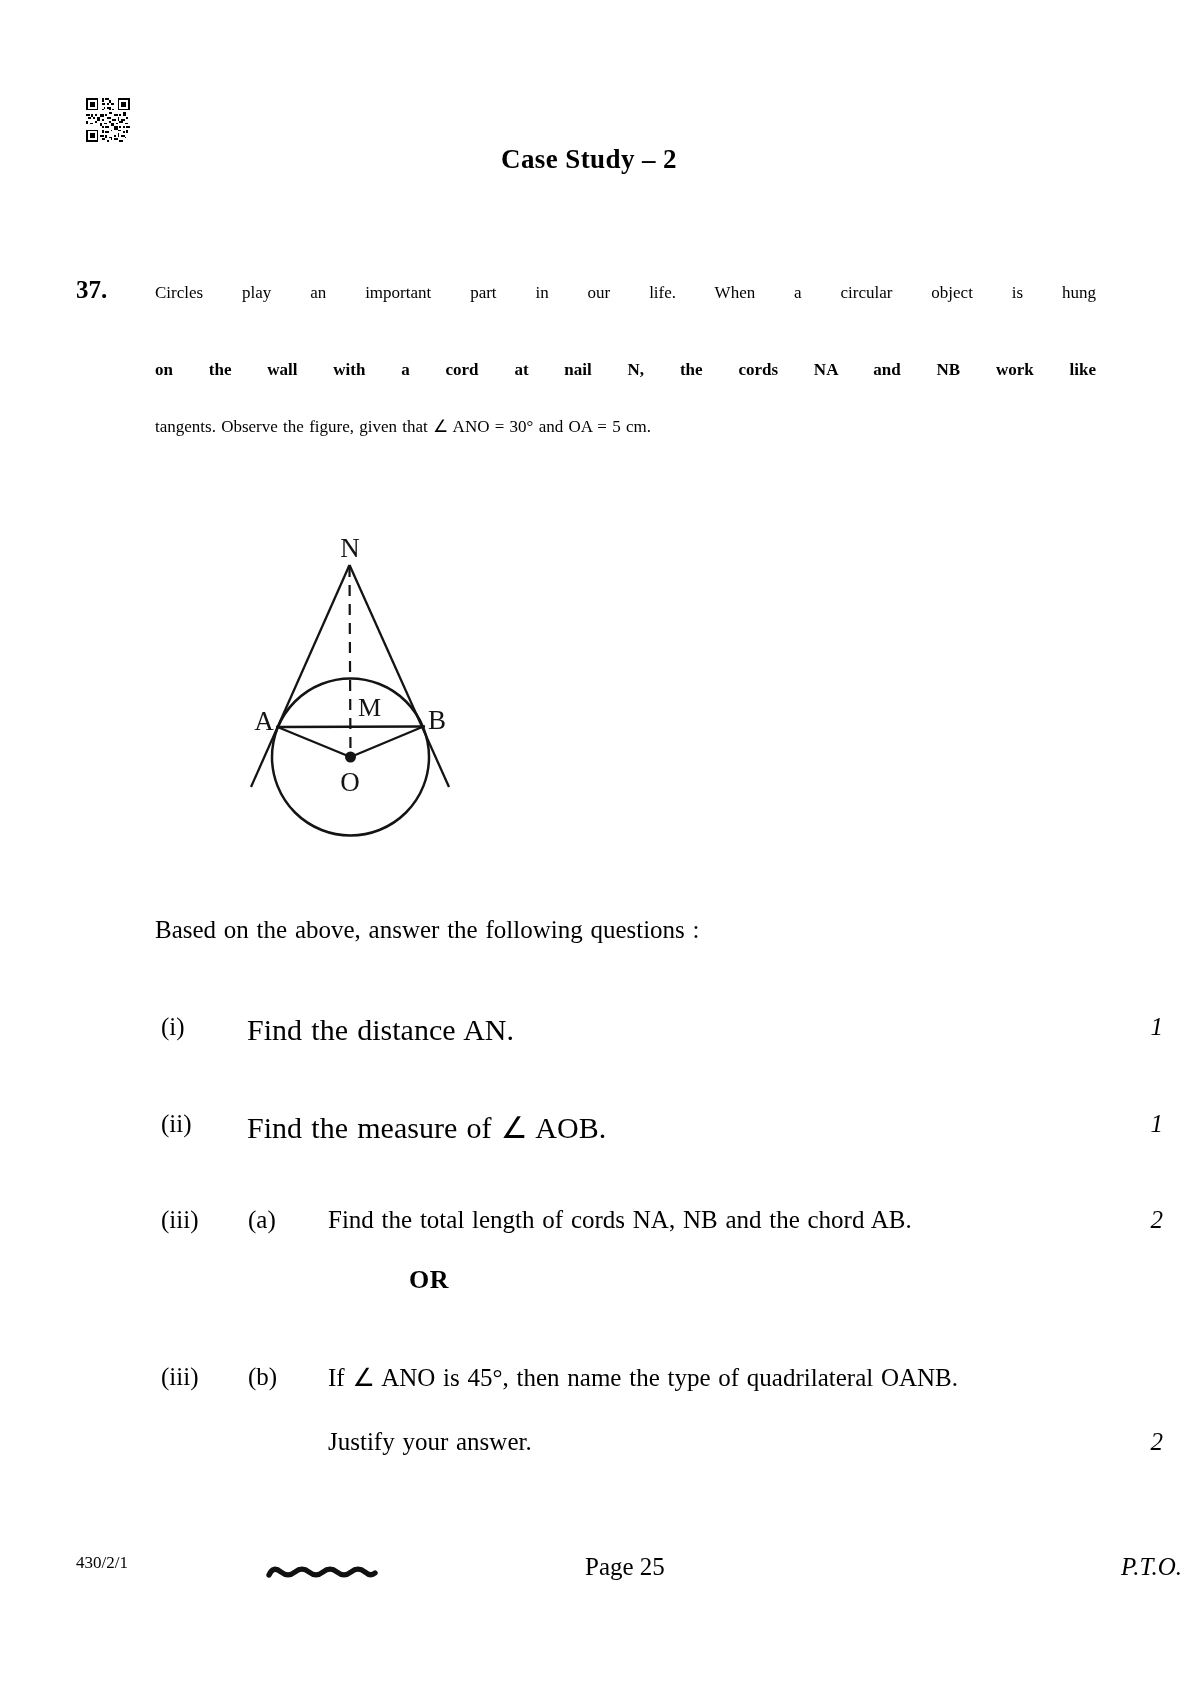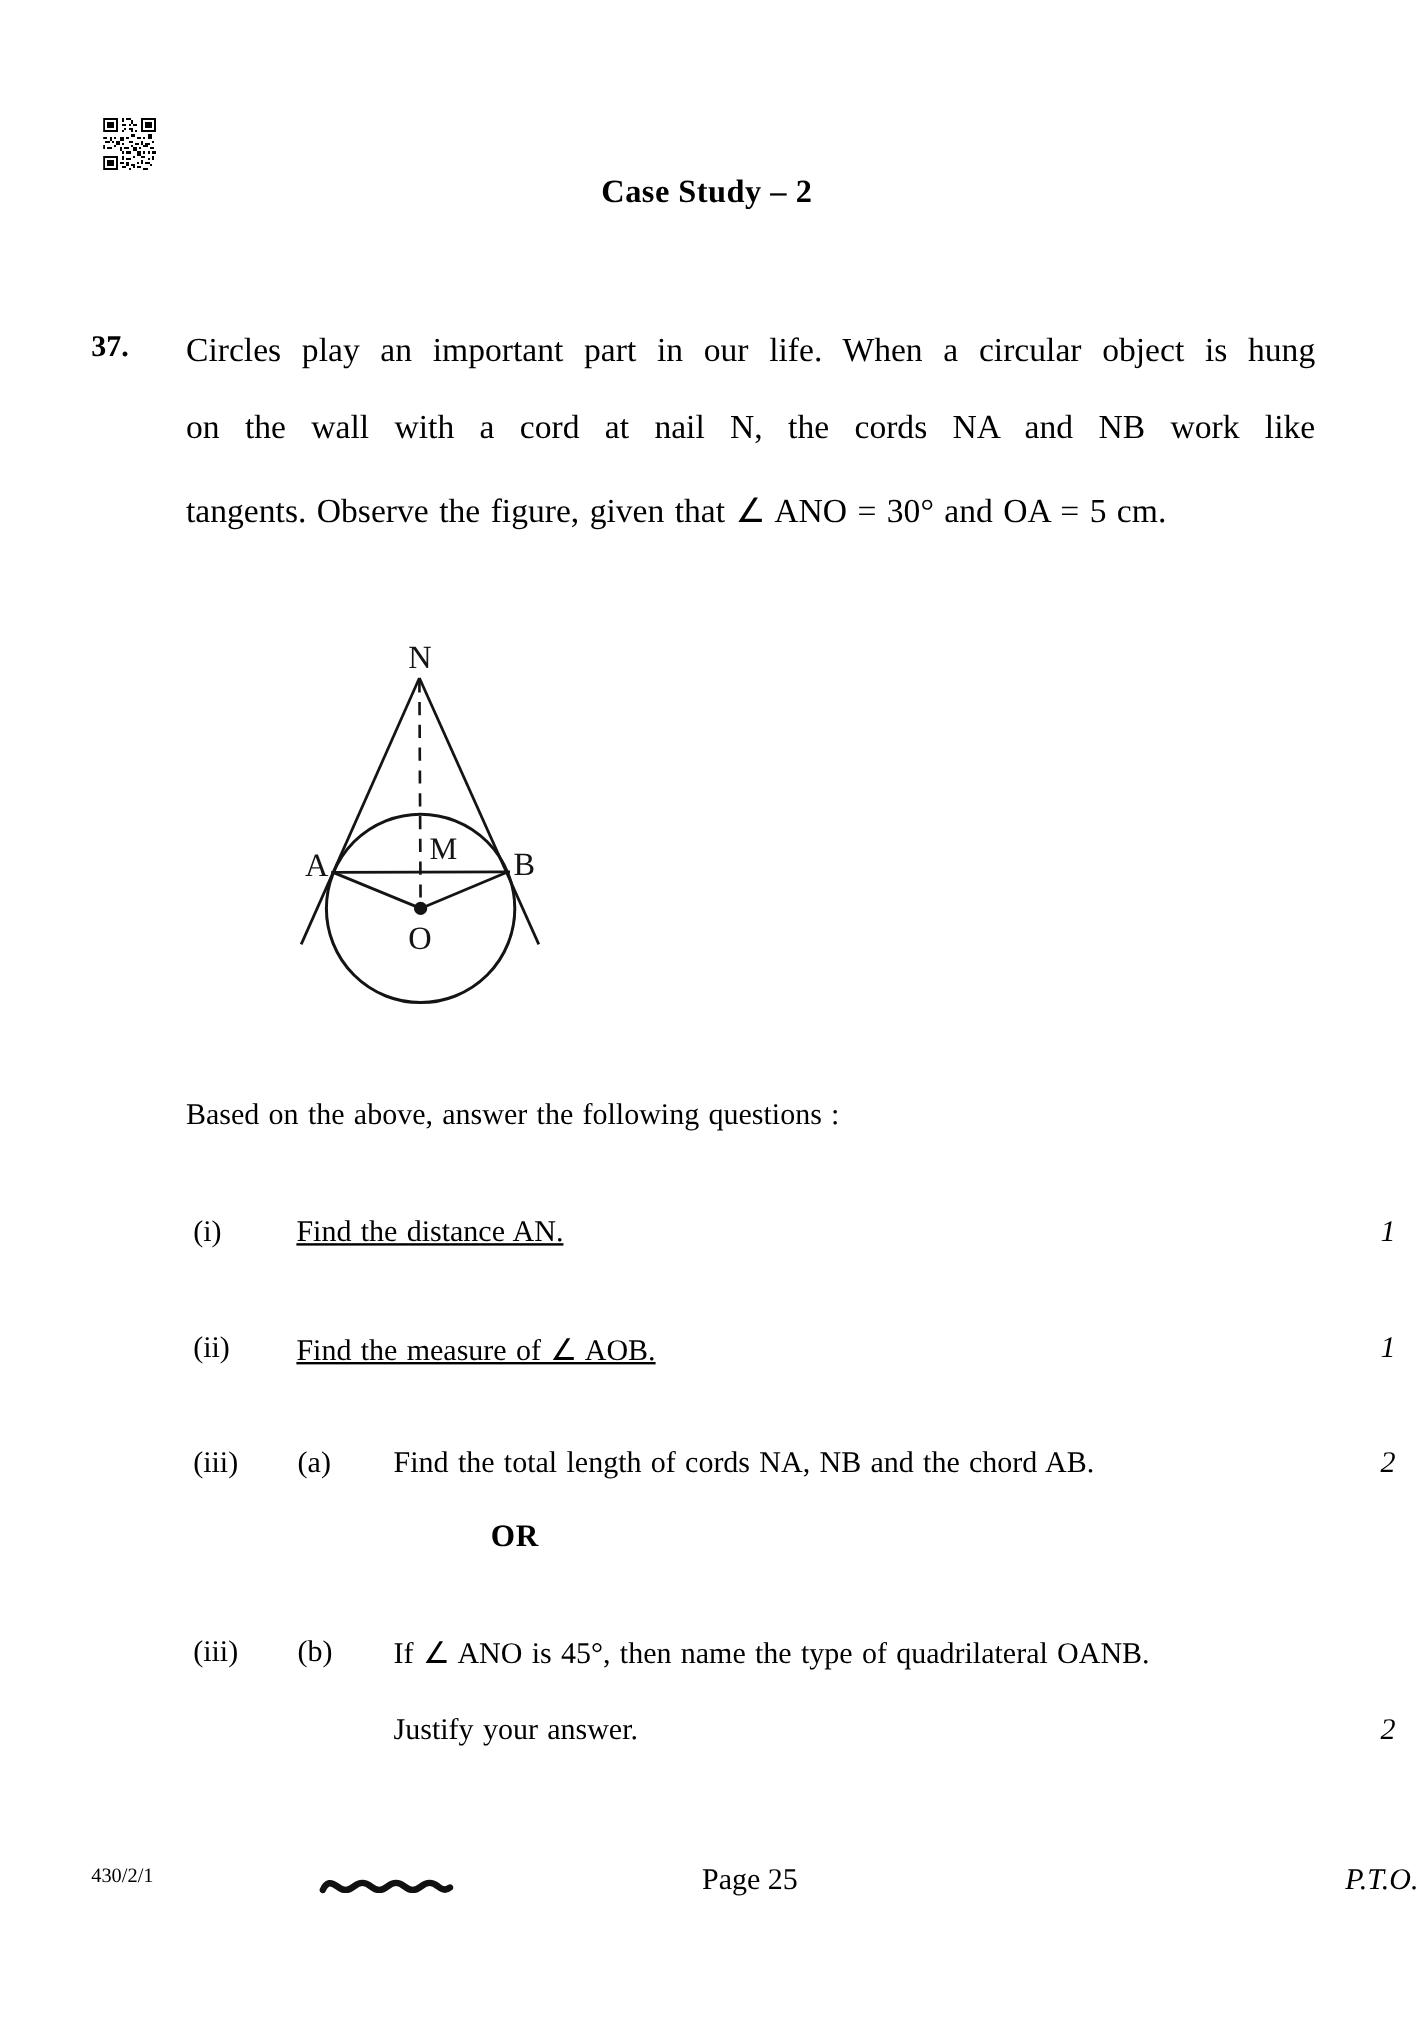--- a/index.html
+++ b/index.html
@@ -5,27 +5,27 @@
   * { margin:0; padding:0; box-sizing:border-box; }
   body { background:#ffffff; }
   .page {
     position:relative; width:1169px; height:1683px; background:#ffffff;
     font-family:"Liberation Serif", serif; color:#000000; overflow:hidden;margin-left:28px;
   }
   .abs { position:absolute; }
   .title { left:0; top:144px; width:1122px; text-align:center;
            font-size:27px; font-weight:bold; letter-spacing:0.4px; }
   .qnum { left:48px; top:276px; font-size:25px; font-weight:bold; }
-  .pline { left:127px; width:941px; font-size:28px; line-height:30px;
+  .pline { left:127px; width:941px; font-size:17px; line-height:30px;
            white-space:normal; word-spacing:0.06em; }
   .just { text-align:justify; text-align-last:justify; }
   .intro { left:127px; top:916px; font-size:25px; word-spacing:0.06em; }
   .roman { left:133px; font-size:25px; }
   .sub   { left:220px; font-size:25px; }
-  .qtext1 { left:219px; font-size:25px; word-spacing:0.06em;text-decoration:underline; }
+  .qtext1 { left:219px; font-size:30px; word-spacing:0.06em; }
   .qtext2 { left:300px; font-size:25px; word-spacing:0.06em; }
   .mark { left:1093px; width:42px; text-align:right; font-size:25px; font-style:italic; }
   .or { left:381px; top:1265px; font-size:26px; font-weight:bold; letter-spacing:0.5px; }
   .footer-code { left:48px; top:1553px; font-size:17px; }
   .footer-page { left:557px; top:1553px; font-size:25px; }
   .footer-pto  { left:1040px; top:1553px; width:114px; text-align:right;
                  font-size:25px; font-style:italic; }
   svg text { font-family:"Liberation Serif", serif; fill:#141414; }
   .qr { shape-rendering:crispEdges; }
 </style>
@@ -108,21 +108,21 @@
       <rect x="14" y="23" width="1" height="1"></rect>
         <rect x="16" y="23" width="2" height="1"></rect>
         <rect x="19" y="24" width="2" height="1"></rect>
     </g>
   </svg>
 
   <div class="abs title">Case Study – 2</div>
 
   <div class="abs qnum">37.</div>
   <div class="abs pline just" style="top:278px;">Circles play an important part in our life. When a circular object is hung</div>
-  <div class="abs pline just" style="top:342px;">on the wall with a cord at nail N, the cords NA and NB work like</div>
+  <div class="abs pline just" style="top:355px;font-weight:bold;">on the wall with a cord at nail N, the cords NA and NB work like</div>
   <div class="abs pline" style="top:412px;">tangents. Observe the figure, given that ∠ ANO = 30° and OA = 5 cm.</div>
 
   <svg class="abs" style="left:205px; top:528px;" width="240" height="315" viewBox="205 528 240 315">
     <circle cx="322.5" cy="757" r="78.5" fill="none" stroke="#141414" stroke-width="2.5"></circle>
     <line x1="321.5" y1="565" x2="223" y2="787" stroke="#141414" stroke-width="2.3"></line>
     <line x1="321.5" y1="565" x2="421" y2="787" stroke="#141414" stroke-width="2.3"></line>
     <line x1="248" y1="727" x2="397" y2="726.5" stroke="#141414" stroke-width="2.3"></line>
     <line x1="322.5" y1="757" x2="249.5" y2="727" stroke="#141414" stroke-width="2.3"></line>
     <line x1="322.5" y1="757" x2="395.5" y2="726.5" stroke="#141414" stroke-width="2.3"></line>
     <line x1="321.5" y1="566" x2="322.5" y2="757" stroke="#141414" stroke-width="2.2" stroke-dasharray="11 8"></line>

